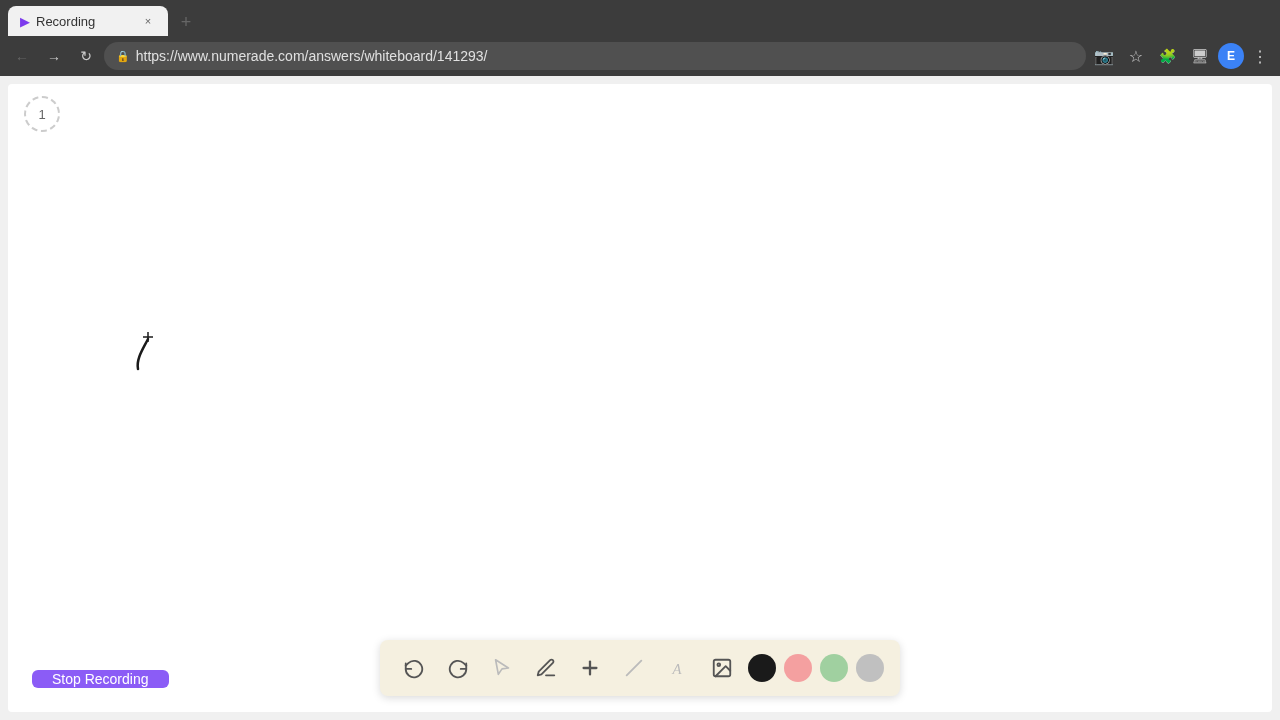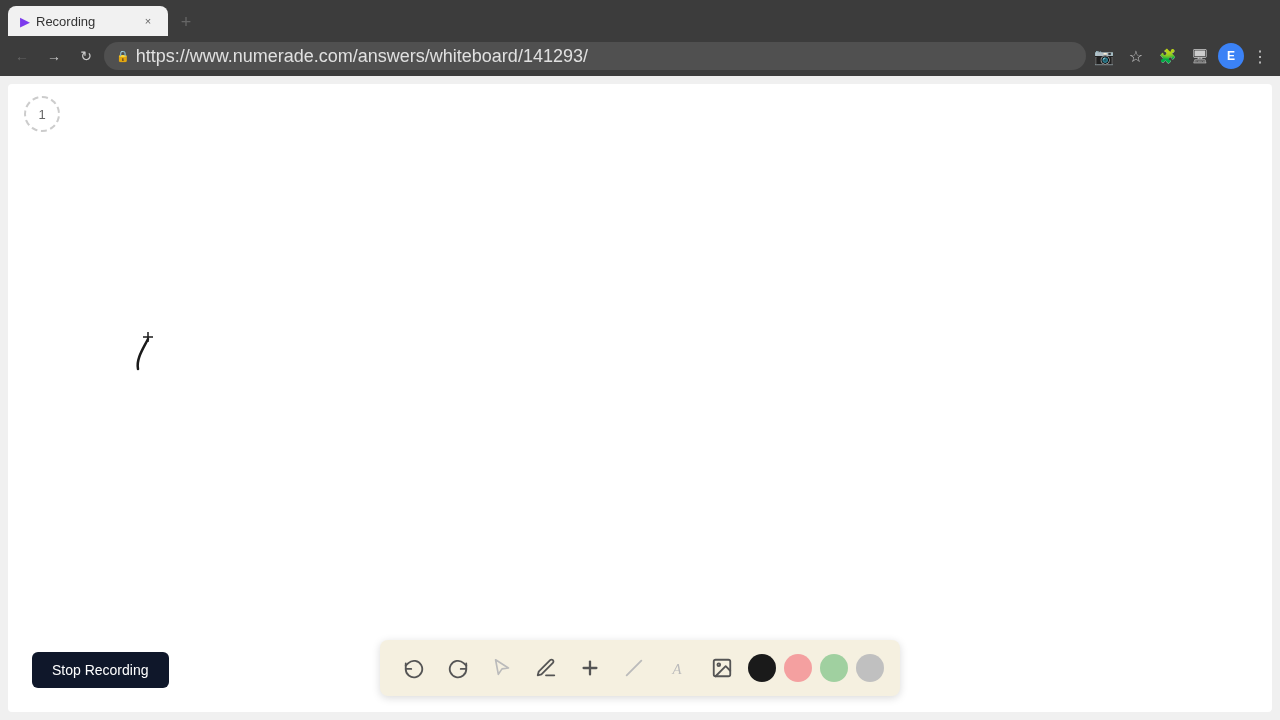--- a/index.html
+++ b/index.html
@@ -10,46 +10,46 @@
 
     .tab-bar { background: #3c3c3c; height: 36px; display: flex; align-items: flex-end; padding: 0 8px; }
     .tab { background: #f1f1f1; height: 30px; display: flex; align-items: center; padding: 0 12px; border-radius: 8px 8px 0 0; min-width: 160px; gap: 6px; font-size: 13px; color: #333; }
     .tab-close { margin-left: auto; width: 16px; height: 16px; display: flex; align-items: center; justify-content: center; border-radius: 50%; cursor: pointer; font-size: 11px; color: #666; }
     .new-tab-btn { width: 28px; height: 28px; display: flex; align-items: center; justify-content: center; color: #666; font-size: 18px; cursor: pointer; border-radius: 50%; margin-left: 4px; }
 
     .toolbar { background: #3c3c3c; height: 40px; display: flex; align-items: center; padding: 0 8px; gap: 4px; }
     .nav-btn { width: 28px; height: 28px; display: flex; align-items: center; justify-content: center; border-radius: 50%; color: #ccc; cursor: pointer; font-size: 14px; }
     .nav-btn.disabled { color: #666; cursor: default; }
     .address-bar { flex: 1; background: #505050; border-radius: 20px; height: 28px; display: flex; align-items: center; padding: 0 12px; gap: 6px; }
-    .address-text { color: #e0e0e0; font-size: 18px; flex: 1; }
+    .address-text { color: #e0e0e0; font-size: 14px; flex: 1; }
     .lock-icon { color: #aaa; font-size: 11px; }
     .toolbar-actions { display: flex; gap: 4px; align-items: center; }
     .toolbar-icon-btn { width: 28px; height: 28px; display: flex; align-items: center; justify-content: center; color: #ccc; cursor: pointer; border-radius: 50%; font-size: 14px; }
     .profile-btn { width: 26px; height: 26px; border-radius: 50%; background: #3b82f6; display: flex; align-items: center; justify-content: center; color: white; font-size: 12px; font-weight: bold; cursor: pointer; }
     .more-btn { color: #ccc; cursor: pointer; font-size: 16px; padding: 4px; }
 
     
     .content-area { flex: 1; background: #f0f0f0; position: relative; display: flex; }
 
     
     .whiteboard { flex: 1; background: white; margin: 8px; border-radius: 4px; position: relative; overflow: hidden; }
 
     
     .page-indicator { position: absolute; top: 12px; left: 16px; width: 36px; height: 36px; border-radius: 50%; border: 2px dashed #ccc; display: flex; align-items: center; justify-content: center; font-size: 13px; color: #666; background: white; }
 
     
     .stop-recording-btn {
       position: absolute;
       bottom: 24px;
       left: 24px;
-      background: #0f172a;
+      background: #8b5cf6;
       color: white;
       border: none;
       border-radius: 6px;
-      padding: 10px 20px;
+      padding: 1px 20px;
       font-size: 14px;
       font-weight: 500;
       cursor: pointer;
       z-index: 10;
     }
 
     
     .drawing-toolbar {
       position: absolute;
       bottom: 16px;

